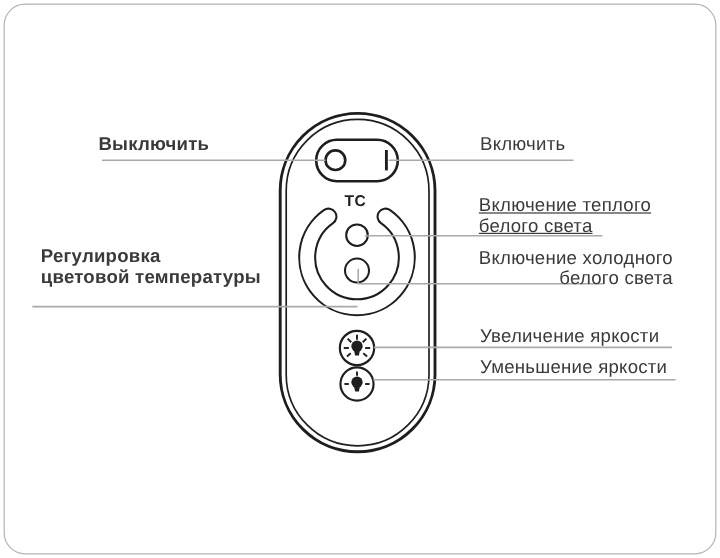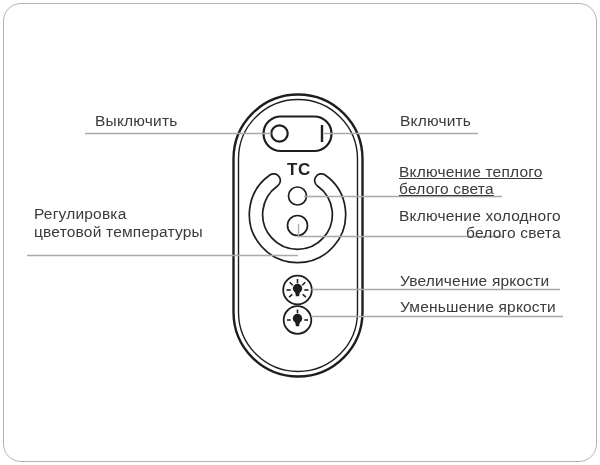--- a/index.html
+++ b/index.html
@@ -9,23 +9,23 @@
   }
   .page-border{
     position:absolute;left:3px;top:3px;width:592px;height:457px;
     border:1px solid #b3b3b3;border-radius:18px;pointer-events:none;
   }
   .diagram-svg{position:absolute;left:0;top:0;}
   .label{
     position:absolute;color:#3a3a3a;font-size:15.5px;line-height:17px;
     letter-spacing:0.2px;white-space:nowrap;
   }
-  .label-3l{line-height:18px;}
+  .label-3l{line-height:18px;font-weight:bold;}
   .tc-label{
-    position:absolute;left:287px;top:160px;color:#222;font-size:17px;
+    position:absolute;left:287px;top:160px;color:#222;font-size:13px;
     font-weight:bold;letter-spacing:0.5px;
   }
 </style>
 </head>
 <body>
 
 <div class="page">
   <div class="page-border"></div>
 
   <svg class="diagram-svg" width="600" height="465" viewBox="0 0 600 465">
@@ -80,21 +80,21 @@
       <line x1="304" y1="196.5" x2="502" y2="196.5"></line>
       <polyline points="298.5,224 298.5,236.5 503,236.5"></polyline>
       <line x1="27" y1="255.5" x2="298" y2="255.5"></line>
       <line x1="311.5" y1="289.5" x2="560" y2="289.5"></line>
       <line x1="311" y1="316.5" x2="563" y2="316.5"></line>
     </g>
   </svg>
 
   <div class="tc-label">TC</div>
 
-  <div class="label" style="left:95px;top:112px;">Выключить</div>
+  <div class="label" style="left:82px;top:112px;font-weight:bold;">Выключить</div>
 
   <div class="label" style="left:400px;top:112px;">Включить</div>
 
   <div class="label" style="left:399px;top:163px;text-decoration:underline;">
     <div>Включение теплого</div>
     <div>белого света</div>
   </div>
 
   <div class="label" style="left:399px;top:207px;text-align:right;">
     <div>Включение холодного</div>

